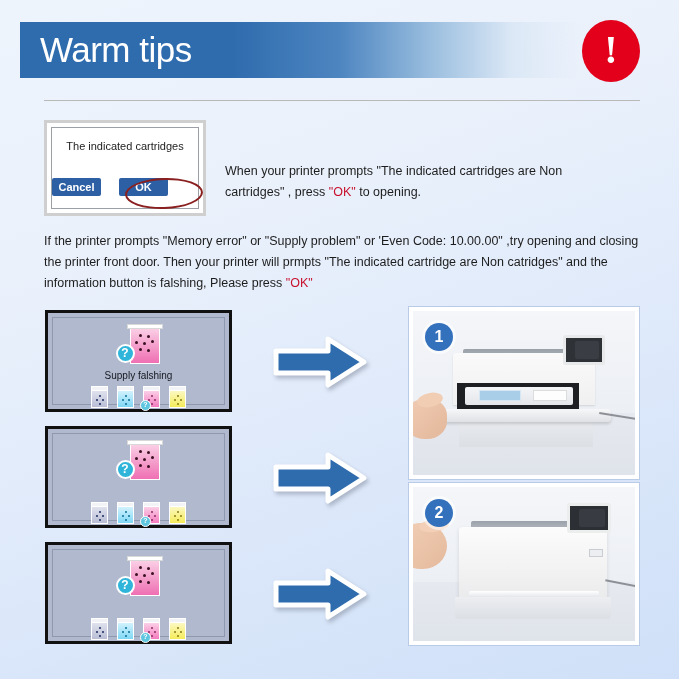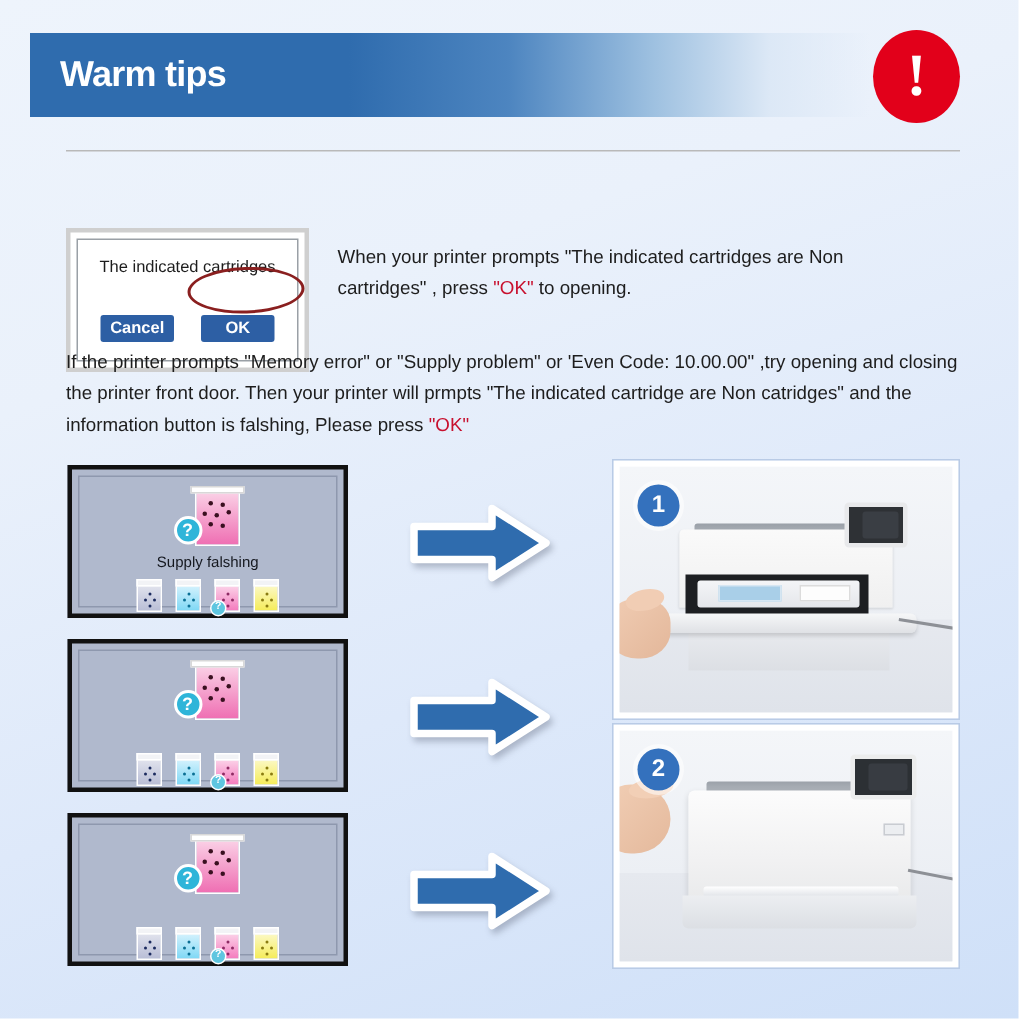--- a/index.html
+++ b/index.html
@@ -11,54 +11,53 @@
   }
   .page{position:absolute;inset:0;}
 
   
   .title-bar{
     position:absolute;left:20px;top:22px;width:560px;height:56px;
     background:linear-gradient(90deg,#2f6cae 0%,#2f6cae 38%,#4d85c0 57%,#9dc0e0 74%,#dce8f6 88%,rgba(234,241,251,0) 100%);
   }
   .title-text{
     position:absolute;left:40px;top:26px;
-    font-size:24px;font-weight:bold;color:#ffffff;letter-spacing:-0.5px;
+    font-size:35px;font-weight:normal;color:#ffffff;letter-spacing:-0.5px;
     line-height:48px;
   }
   .warn-badge{
     position:absolute;right:39px;top:20px;width:58px;height:62px;
     border-radius:50%;background:#e2001a;
     display:flex;align-items:center;justify-content:center;
   }
   .warn-badge span{
     color:#fff;font-size:40px;font-weight:bold;line-height:40px;
     margin-top:-3px;font-family:"Liberation Serif",serif;
   }
   .hr{
     position:absolute;left:44px;top:100px;width:596px;height:1px;background:#b9b9b9;
   }
 
   
   .dialog-wrap{
     position:absolute;left:44px;top:120px;width:162px;height:96px;
     background:#ffffff;border:3px solid #cfcfcf;
     box-sizing:border-box;
-    margin-top:32px;
   }
   .dialog-inner{
     position:absolute;inset:4px;border:1px solid #9aa0a6;background:#fff;
     box-sizing:border-box;
   }
   .dialog-msg{
     position:absolute;left:6px;right:6px;top:10px;
     text-align:center;font-size:11px;color:#1d1d1d;line-height:16px;
   }
   .dialog-btns{
     position:absolute;left:0;right:0;bottom:12px;
-    display:flex;justify-content:center;gap:18px;
+    display:flex;justify-content:flex-start;gap:18px;
   }
   .dlg-btn{
     background:#2d5fa4;color:#fff;font-size:11px;font-weight:bold;
     padding:3px 0;width:49px;text-align:center;border-radius:2px;
   }
   .ok-ring{
     position:absolute;left:125px;top:178px;width:74px;height:27px;
     border:2px solid #8a1f1f;border-radius:50%;
     transform:rotate(-2deg);
   }

